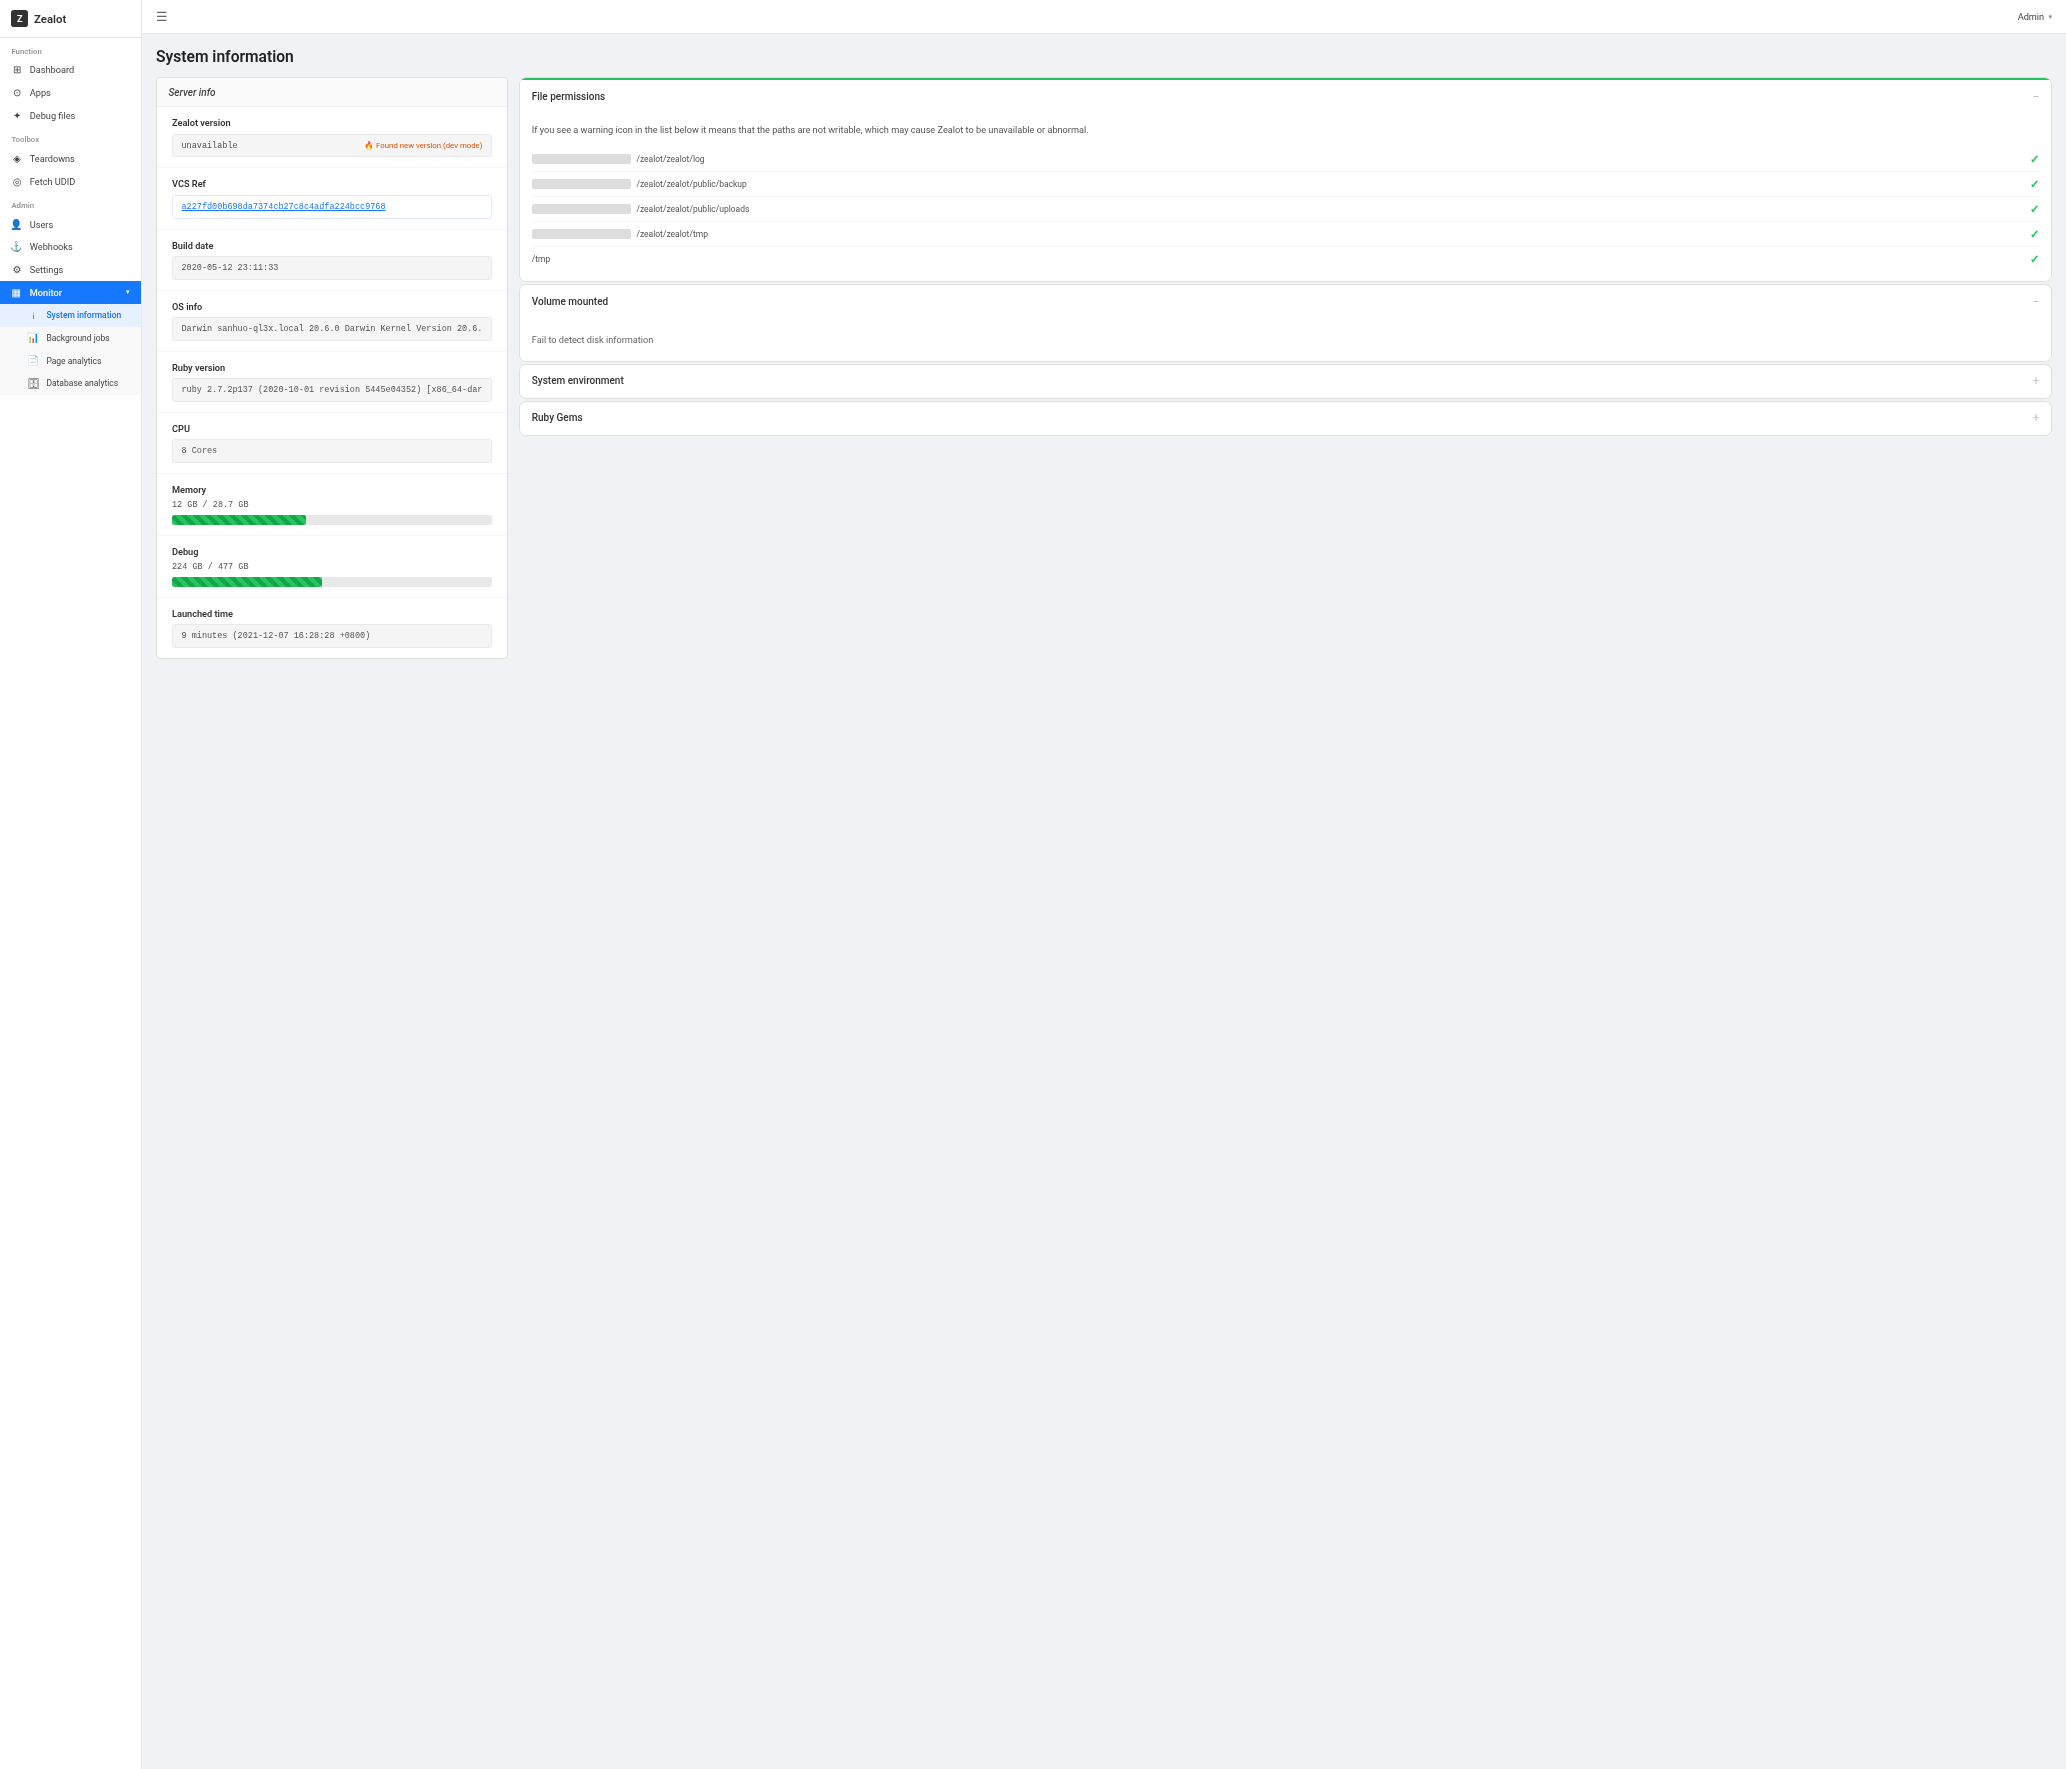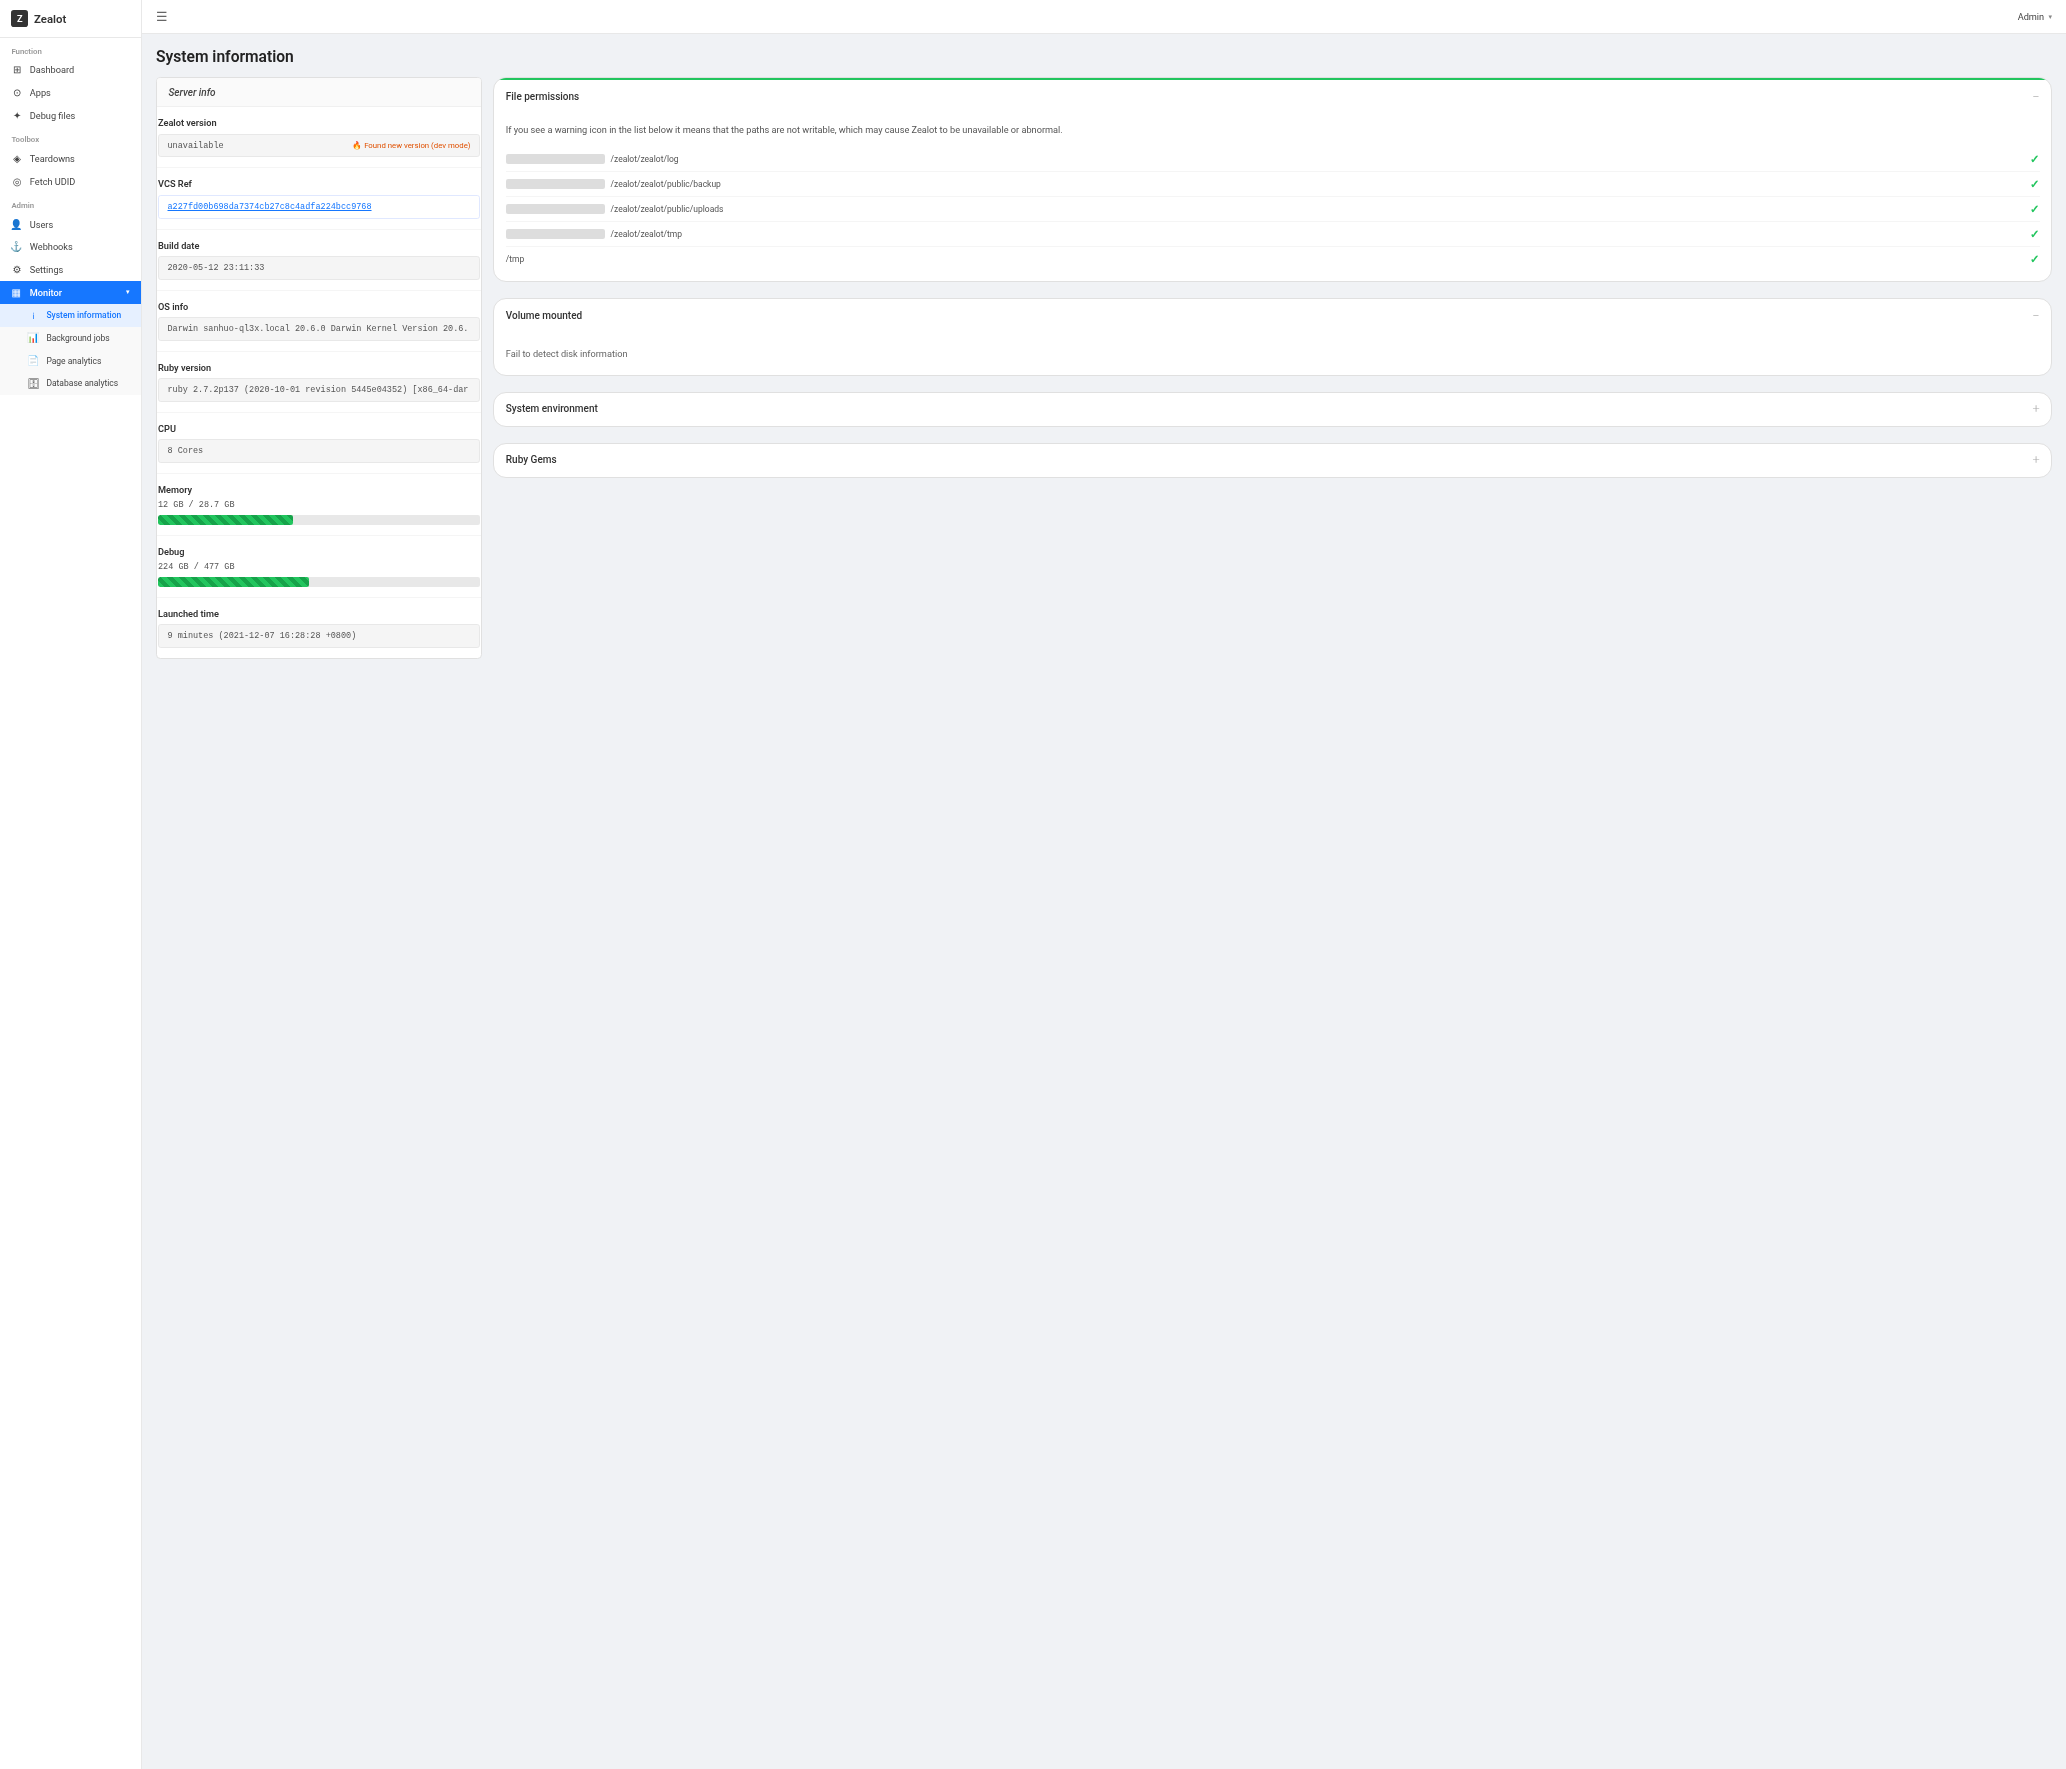--- a/index.html
+++ b/index.html
@@ -36,35 +36,35 @@
 
     
     #two-col { display: flex; gap: 11.4px; align-items: flex-start; }
     #left-col { flex: 0 0 326px; }
     #right-col { flex: 1; }
 
     
     .card { background: #fff; border: 0.7px solid #e0e0e0; border-radius: 4.3px; overflow: hidden; }
     .card-header { padding: 8.5px 11.4px; font-weight: 500; font-size: 10px; color: #444; border-bottom: 0.7px solid #f0f0f0; background: #fafafa; font-style: italic; }
 
-    .info-section { padding: 10px 1px; border-bottom: 0.7px solid #f5f5f5; }
+    .info-section { padding: 10px 15px; border-bottom: 0.7px solid #f5f5f5; }
     .info-section:last-child { border-bottom: none; }
     .info-label { font-weight: 600; font-size: 9.2px; color: #333; margin-bottom: 5.7px; }
     .info-value { background: #f5f5f5; border: 0.7px solid #e8e8e8; border-radius: 2.8px; padding: 5.7px 8.5px; font-family: 'Courier New', monospace; font-size: 8.5px; color: #555; overflow-x: auto; white-space: nowrap; }
     .info-value.link { color: #1677ff; cursor: pointer; text-decoration: underline; background: transparent; border-color: #e0e8ff; }
     .version-row { display: flex; align-items: center; justify-content: space-between; background: #f5f5f5; border: 0.7px solid #e8e8e8; border-radius: 2.8px; padding: 5.7px 8.5px; }
     .version-val { font-family: 'Courier New', monospace; font-size: 8.5px; color: #555; }
     .version-badge { color: #e05000; font-size: 7.8px; display: flex; align-items: center; gap: 2.8px; }
 
     .progress-label { font-family: 'Courier New', monospace; font-size: 8.5px; color: #555; margin-bottom: 4.3px; }
     .progress-bar-bg { background: #e8e8e8; border-radius: 2.1px; height: 10px; overflow: hidden; }
     .progress-bar-fill { height: 100%; border-radius: 2.1px; background: repeating-linear-gradient(45deg, #22c55e, #22c55e 4.3px, #16a34a 4.3px, #16a34a 8.5px); }
 
     
-    .panel { background: #fff; border: 0.7px solid #e0e0e0; border-radius: 13px; margin-bottom: 16px; overflow: hidden; }
+    .panel { background: #fff; border: 0.7px solid #e0e0e0; border-radius: 7px; margin-bottom: 2px; overflow: hidden; }
     .panel-header { display: flex; align-items: center; justify-content: space-between; padding: 8.5px 11.4px; border-bottom: 1.4px solid transparent; cursor: pointer; }
     .panel-header.green-top { border-top: 2.1px solid #22c55e; }
     .panel-title { font-weight: 500; font-size: 10px; color: #333; }
     .panel-toggle { color: #aaa; font-size: 12.8px; font-weight: 300; }
 
     .panel-body { padding: 10px 11.4px; }
     .panel-desc { color: #555; font-size: 9.2px; line-height: 1.5; margin-bottom: 10px; }
 
     .permission-row { display: flex; align-items: center; gap: 5.7px; padding: 5px 0; border-bottom: 0.7px solid #f5f5f5; }
     .permission-row:last-child { border-bottom: none; }

